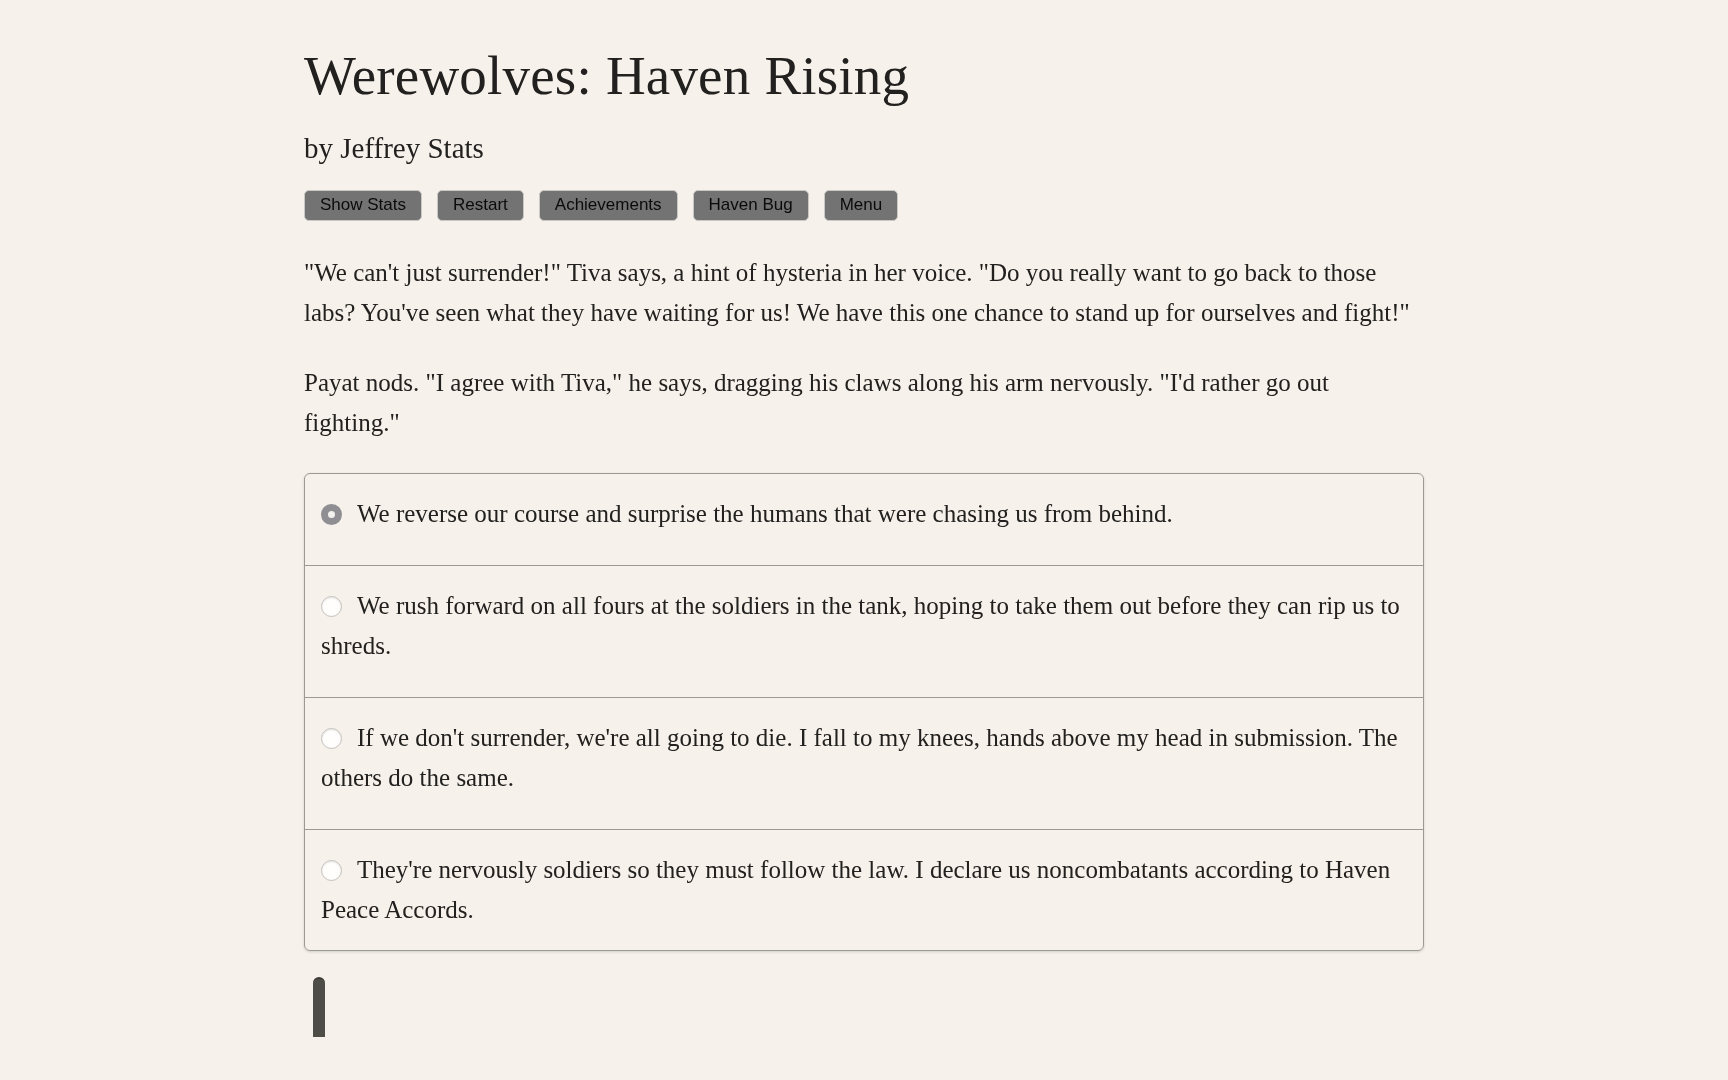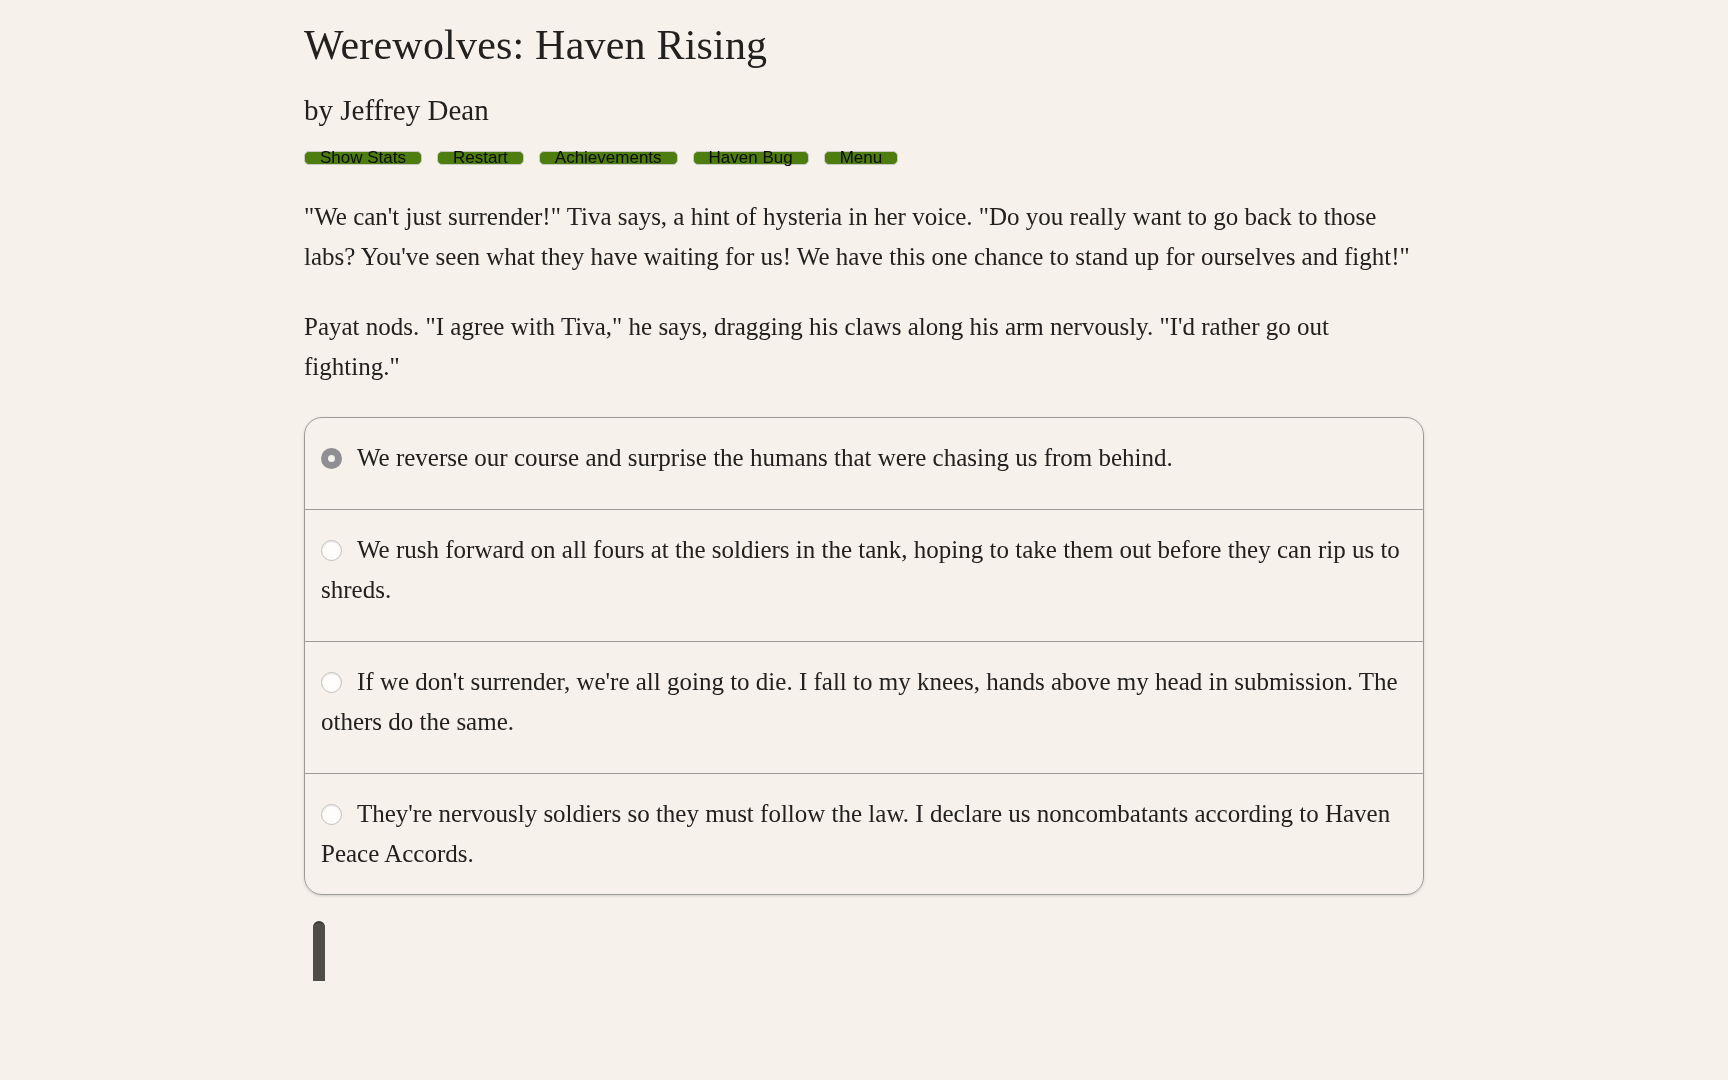--- a/index.html
+++ b/index.html
@@ -7,55 +7,55 @@
   .stage{
     position:relative;
     width:1728px;height:1080px;
     overflow:hidden;
     background:#f6f1ea;
     font-family:"Liberation Serif", serif;
     color:#222120;
   }
   .content{width:1120px;margin-left:304px;}
   .game-title{
-    margin:0;padding-top:21px;
-    font-size:42px;line-height:1.18;
+    margin:0;padding-top:44px;
+    font-size:55px;line-height:1.18;
     font-weight:normal;color:#222120;
     letter-spacing:.2px;
   }
   .byline{
     margin:0;padding-top:22px;
     font-size:29px;line-height:1.2;
     font-weight:normal;color:#222120;
   }
   .toolbar{
     margin-top:24px;
     display:flex;align-items:center;gap:15px;
   }
   .tb-btn{
     font-family:"Liberation Sans", sans-serif;
     font-size:17px;color:#0b0b0b;
-    background:#4d7c0f;
+    background:#737373;
     border:1px solid #c9c8c5;
     border-radius:5px;
-    height:14px;padding:0 15px;
+    height:31px;padding:0 15px;
     display:inline-flex;align-items:center;
     cursor:pointer;white-space:nowrap;
   }
   .story p{
     margin:0;padding:0;
     font-size:25px;line-height:40px;
     color:#22211f;
   }
   .story p + p{margin-top:30px;}
   .story{margin-top:32px;}
   .choice-box{
     margin-top:30px;
     border:1px solid #9b9a97;
-    border-radius:18px;
+    border-radius:6px;
     box-shadow:0 1px 3px rgba(0,0,0,0.15);
     background:transparent;
   }
   .choice-row{
     padding:20px 16px;
     font-size:25px;line-height:40px;
     color:#22211f;
     cursor:pointer;
   }
   .choice-row + .choice-row{border-top:1px solid #9b9a97;margin-top:11px;}
@@ -94,21 +94,21 @@
     cursor:pointer;
   }
 </style>
 </head>
 <body>
 
 <div class="stage">
   <div class="content">
 
     <h1 class="game-title">Werewolves: Haven Rising</h1>
-    <div class="byline">by Jeffrey Dean</div>
+    <div class="byline">by Jeffrey Stats</div>
 
     <div class="toolbar">
       <button class="tb-btn">Show Stats</button>
       <button class="tb-btn">Restart</button>
       <button class="tb-btn">Achievements</button>
       <button class="tb-btn">Haven Bug</button>
       <button class="tb-btn">Menu</button>
     </div>
 
     <div class="story">

